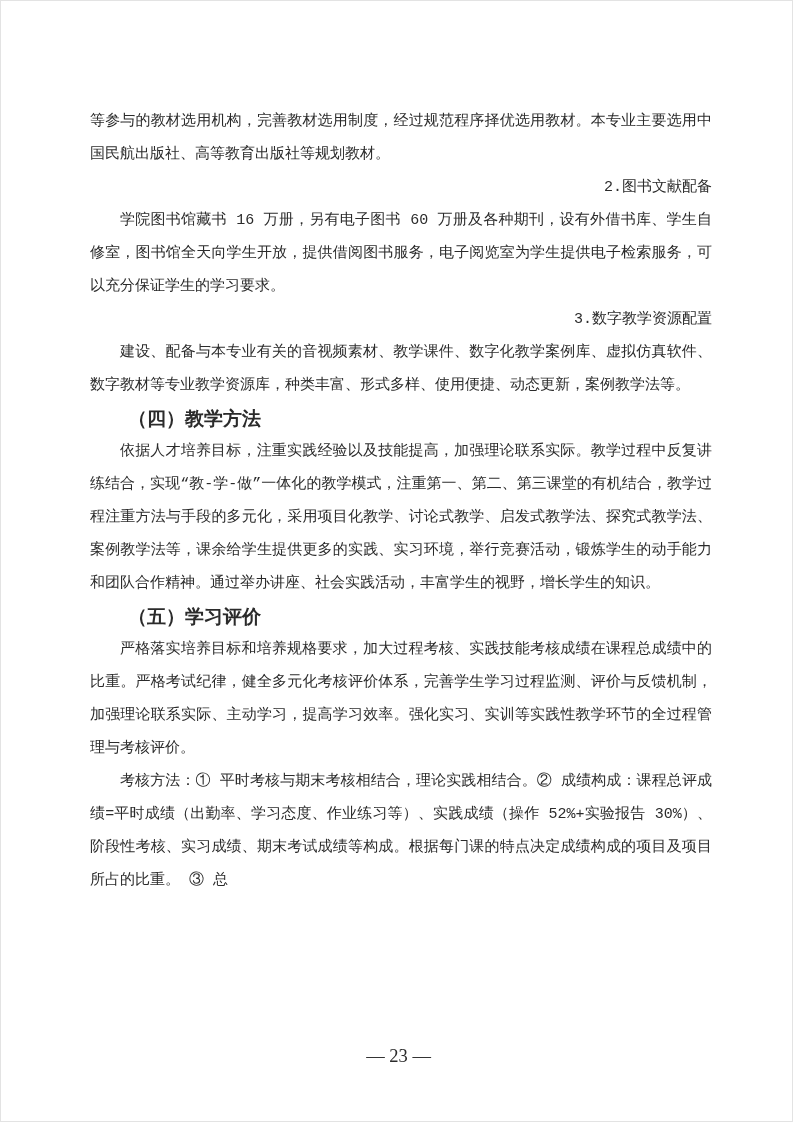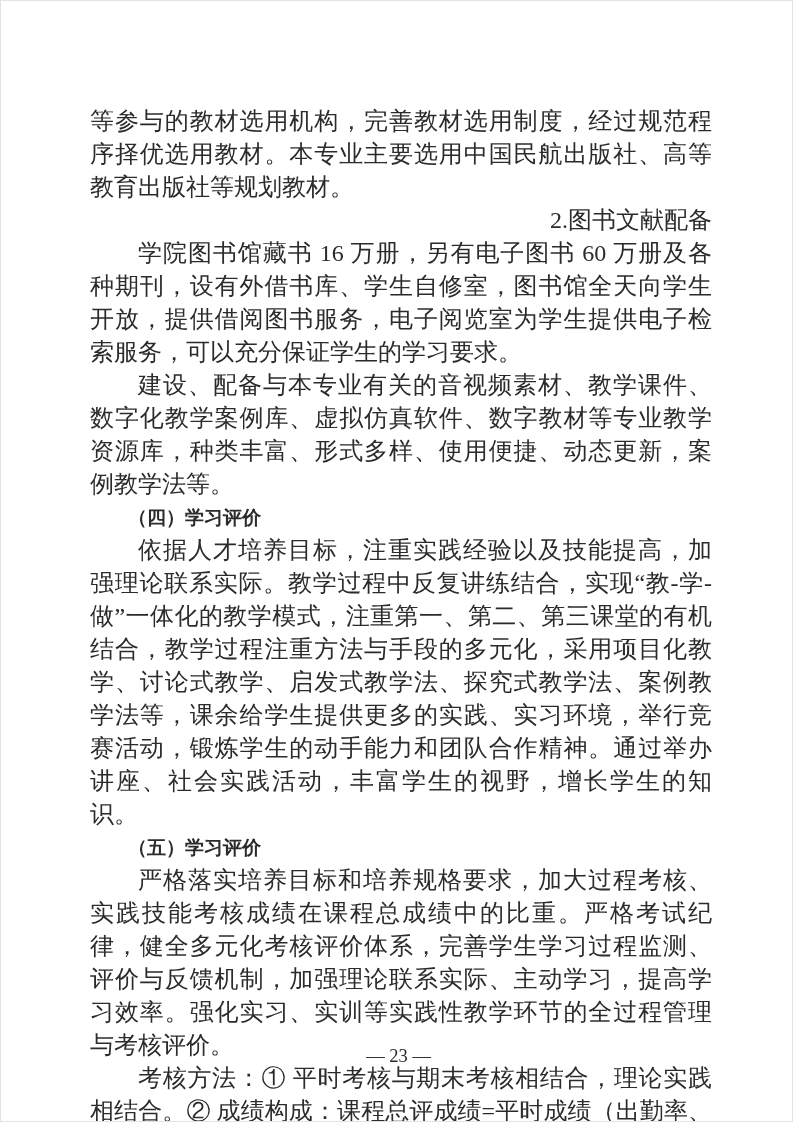--- a/index.html
+++ b/index.html
@@ -20,24 +20,25 @@
   }
   .content {
     position: absolute;
     left: 89px;
     top: 104px;
     width: 622px;
   }
   .content p {
     margin: 0;
     padding: 0;
-    font-size: 24px;
+    font-size: 15px;
     line-height: 33px;
     text-align: justify;
     word-break: break-all;
+    font-family: Liberation Mono, monospace;
   }
   .content p.paragraph {
     text-indent: 2em;
   }
   .content p.paragraph-noindent {
     text-indent: 0;
   }
   .content p.subheading {
     text-indent: 2em;
     text-align: right;
@@ -61,22 +62,23 @@
   }
 </style>
 </head>
 <body>
 
 <div class="page">
   <div class="content">
       <p class="paragraph-noindent">等参与的教材选用机构，完善教材选用制度，经过规范程序择优选用教材。本专业主要选用中国民航出版社、高等教育出版社等规划教材。</p>
       <p class="subheading">2.图书文献配备</p>
       <p class="paragraph">学院图书馆藏书 16 万册，另有电子图书 60 万册及各种期刊，设有外借书库、学生自修室，图书馆全天向学生开放，提供借阅图书服务，电子阅览室为学生提供电子检索服务，可以充分保证学生的学习要求。</p>
+      <p class="subheading">3.数字教学资源配置</p>
       <p class="paragraph">建设、配备与本专业有关的音视频素材、教学课件、数字化教学案例库、虚拟仿真软件、数字教材等专业教学资源库，种类丰富、形式多样、使用便捷、动态更新，案例教学法等。</p>
-      <p class="heading">（四）学习评价</p>
+      <p class="heading">（四）教学方法</p>
       <p class="paragraph">依据人才培养目标，注重实践经验以及技能提高，加强理论联系实际。教学过程中反复讲练结合，实现“教-学-做”一体化的教学模式，注重第一、第二、第三课堂的有机结合，教学过程注重方法与手段的多元化，采用项目化教学、讨论式教学、启发式教学法、探究式教学法、案例教学法等，课余给学生提供更多的实践、实习环境，举行竞赛活动，锻炼学生的动手能力和团队合作精神。通过举办讲座、社会实践活动，丰富学生的视野，增长学生的知识。</p>
       <p class="heading">（五）学习评价</p>
       <p class="paragraph">严格落实培养目标和培养规格要求，加大过程考核、实践技能考核成绩在课程总成绩中的比重。严格考试纪律，健全多元化考核评价体系，完善学生学习过程监测、评价与反馈机制，加强理论联系实际、主动学习，提高学习效率。强化实习、实训等实践性教学环节的全过程管理与考核评价。</p>
       <p class="paragraph">考核方法：① 平时考核与期末考核相结合，理论实践相结合。② 成绩构成：课程总评成绩=平时成绩（出勤率、学习态度、作业练习等）、实践成绩（操作 52%+实验报告 30%）、阶段性考核、实习成绩、期末考试成绩等构成。根据每门课的特点决定成绩构成的项目及项目所占的比重。 ③ 总</p>
     </div>
   <div class="footer">
     <span>— 23 —</span>
   </div>
 </div>
 

